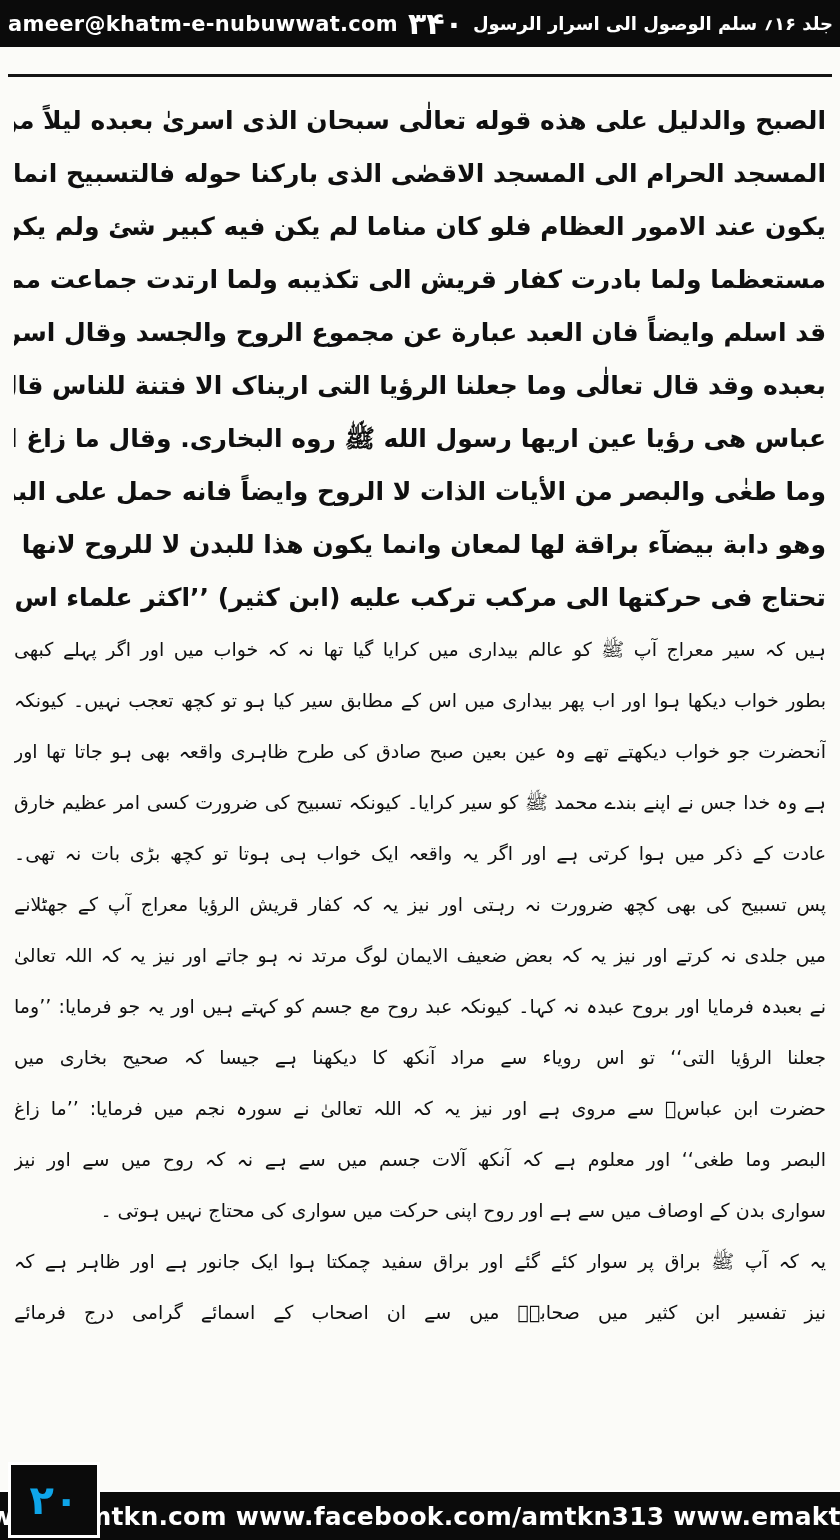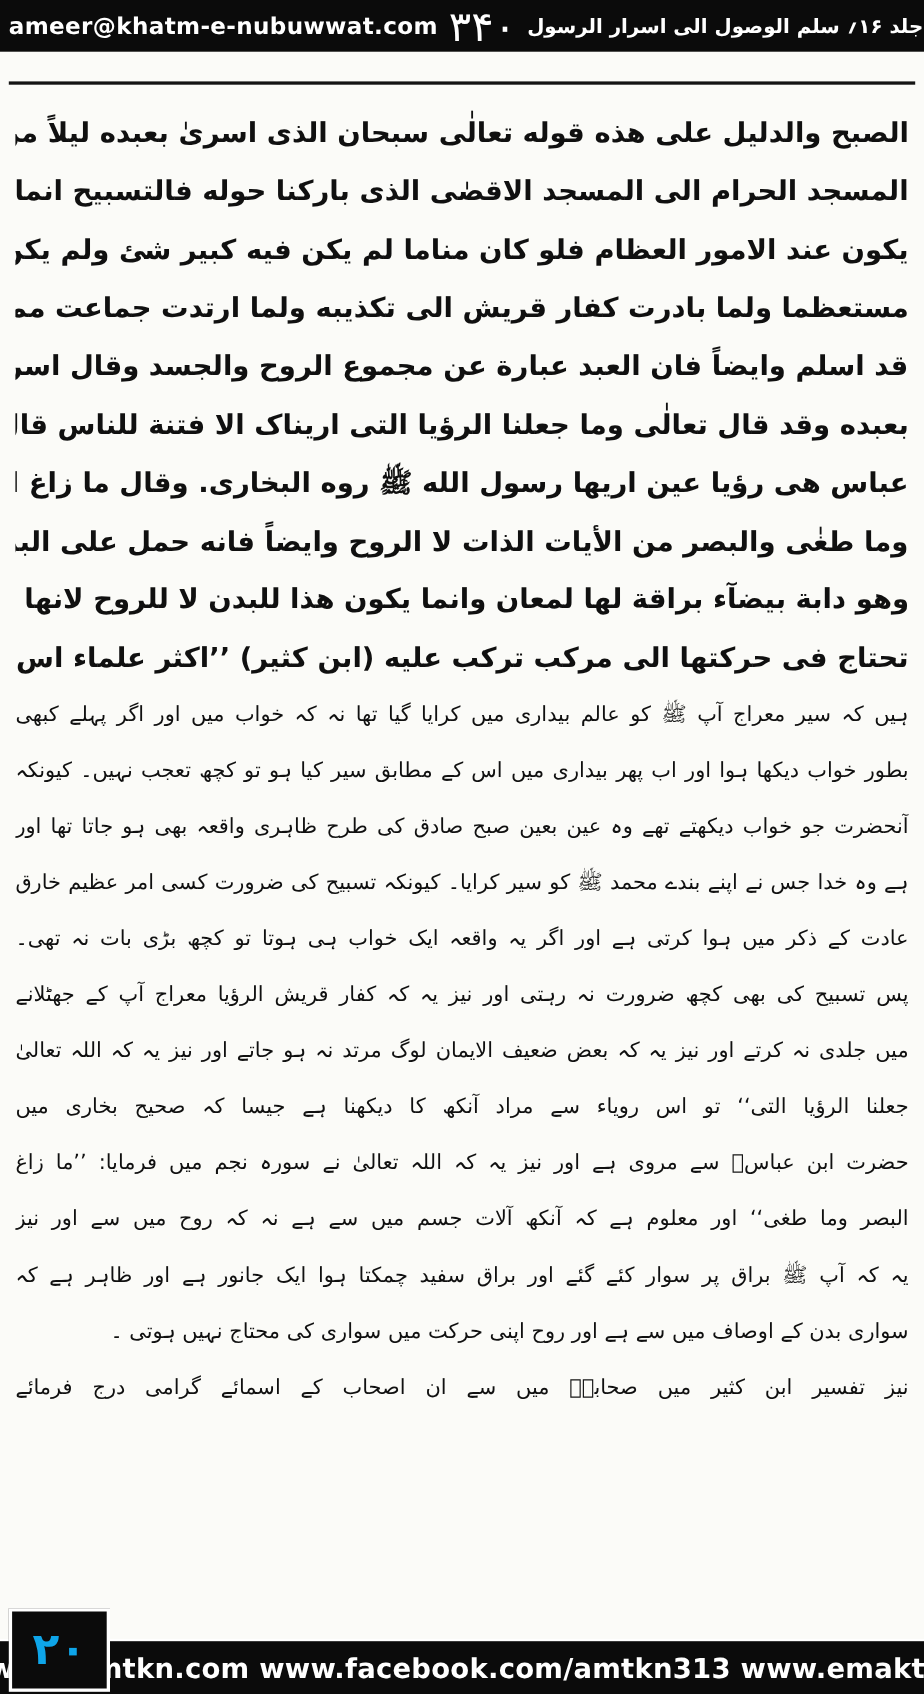--- a/index.html
+++ b/index.html
@@ -28,22 +28,22 @@
     justify-content: space-between;
     padding: 0 8px 0 8px;
   }
   .header-email {
     font-size: 21px;
     font-weight: bold;
     letter-spacing: 0.3px;
     white-space: nowrap;
   }
   .header-page {
-    font-size: 38px;
-    font-weight: normal;
+    font-size: 30px;
+    font-weight: bold;
     direction: rtl;
     padding: 0 10px;
   }
   .header-title {
     direction: rtl;
     font-size: 18px;
     font-weight: bold;
     white-space: nowrap;
     text-align: right;
   }
@@ -151,25 +151,26 @@
     <div class="line-ar">وهو دابة بيضآء براقة لها لمعان وانما يكون هذا للبدن لا للروح لانها لا</div>
     <div class="line-ar">تحتاج فى حركتها الى مركب تركب عليه (ابن كثير) ’’اکثر علماء اس بات پر</div>
 
     <div class="line-ur">ہیں کہ سیر معراج آپ ﷺ کو عالم بیداری میں کرایا گیا تھا نہ کہ خواب میں اور اگر پہلے کبھی</div>
     <div class="line-ur">بطور خواب دیکھا ہوا اور اب پھر بیداری میں اس کے مطابق سیر کیا ہو تو کچھ تعجب نہیں۔ کیونکہ</div>
     <div class="line-ur">آنحضرت جو خواب دیکھتے تھے وہ عین بعین صبح صادق کی طرح ظاہری واقعہ بھی ہو جاتا تھا اور</div>
     <div class="line-ur">ہے وہ خدا جس نے اپنے بندے محمد ﷺ کو سیر کرایا۔ کیونکہ تسبیح کی ضرورت کسی امر عظیم خارق</div>
     <div class="line-ur">عادت کے ذکر میں ہوا کرتی ہے اور اگر یہ واقعہ ایک خواب ہی ہوتا تو کچھ بڑی بات نہ تھی۔</div>
     <div class="line-ur">پس تسبیح کی بھی کچھ ضرورت نہ رہتی اور نیز یہ کہ کفار قریش الرؤيا معراج آپ کے جھٹلانے</div>
     <div class="line-ur">میں جلدی نہ کرتے اور نیز یہ کہ بعض ضعیف الایمان لوگ مرتد نہ ہو جاتے اور نیز یہ کہ اللہ تعالیٰ</div>
+    <div class="line-ur">نے بعبدہ فرمایا اور بروح عبدہ نہ کہا۔ کیونکہ عبد روح مع جسم کو کہتے ہیں اور یہ جو فرمایا: ’’وما</div>
     <div class="line-ur">جعلنا الرؤیا التی‘‘ تو اس رویاء سے مراد آنکھ کا دیکھنا ہے جیسا کہ صحیح بخاری میں</div>
     <div class="line-ur">حضرت ابن عباسؓ سے مروی ہے اور نیز یہ کہ اللہ تعالیٰ نے سورہ نجم میں فرمایا: ’’ما زاغ</div>
     <div class="line-ur">البصر وما طغی‘‘ اور معلوم ہے کہ آنکھ آلات جسم میں سے ہے نہ کہ روح میں سے اور نیز</div>
+    <div class="line-ur para-end">سواری بدن کے اوصاف میں سے ہے اور روح اپنی حرکت میں سواری کی محتاج نہیں ہوتی ۔</div>
     <div class="line-ur">یہ کہ آپ ﷺ براق پر سوار کئے گئے اور براق سفید چمکتا ہوا ایک جانور ہے اور ظاہر ہے کہ</div>
-    <div class="line-ur para-end">سواری بدن کے اوصاف میں سے ہے اور روح اپنی حرکت میں سواری کی محتاج نہیں ہوتی ۔</div>
     <div class="line-ur">نیز تفسیر ابن کثیر میں صحابہؓ میں سے ان اصحاب کے اسمائے گرامی درج فرمائے</div>
   </main>
 
   <footer class="footer-bar">
     <span class="footer-links">www.amtkn.com www.facebook.com/amtkn313 www.emaktaba.info</span>
   </footer>
 
   <div class="page-num-box">
     <span>۲۰</span>
   </div>

